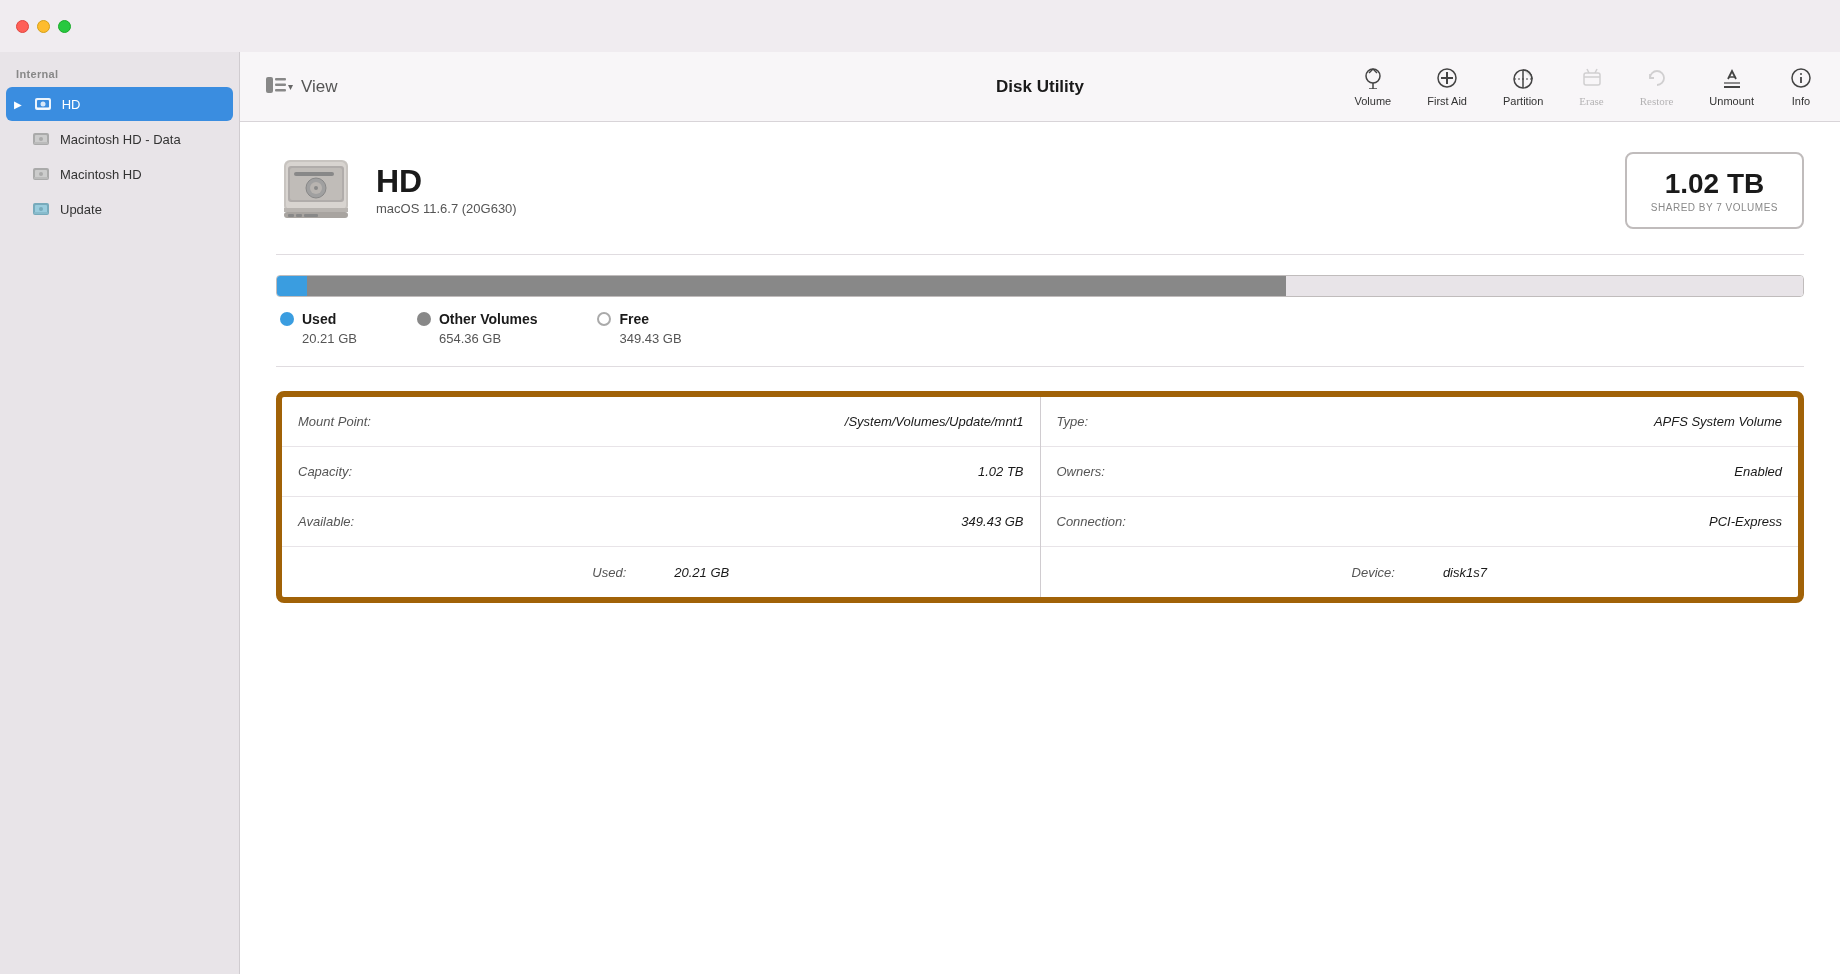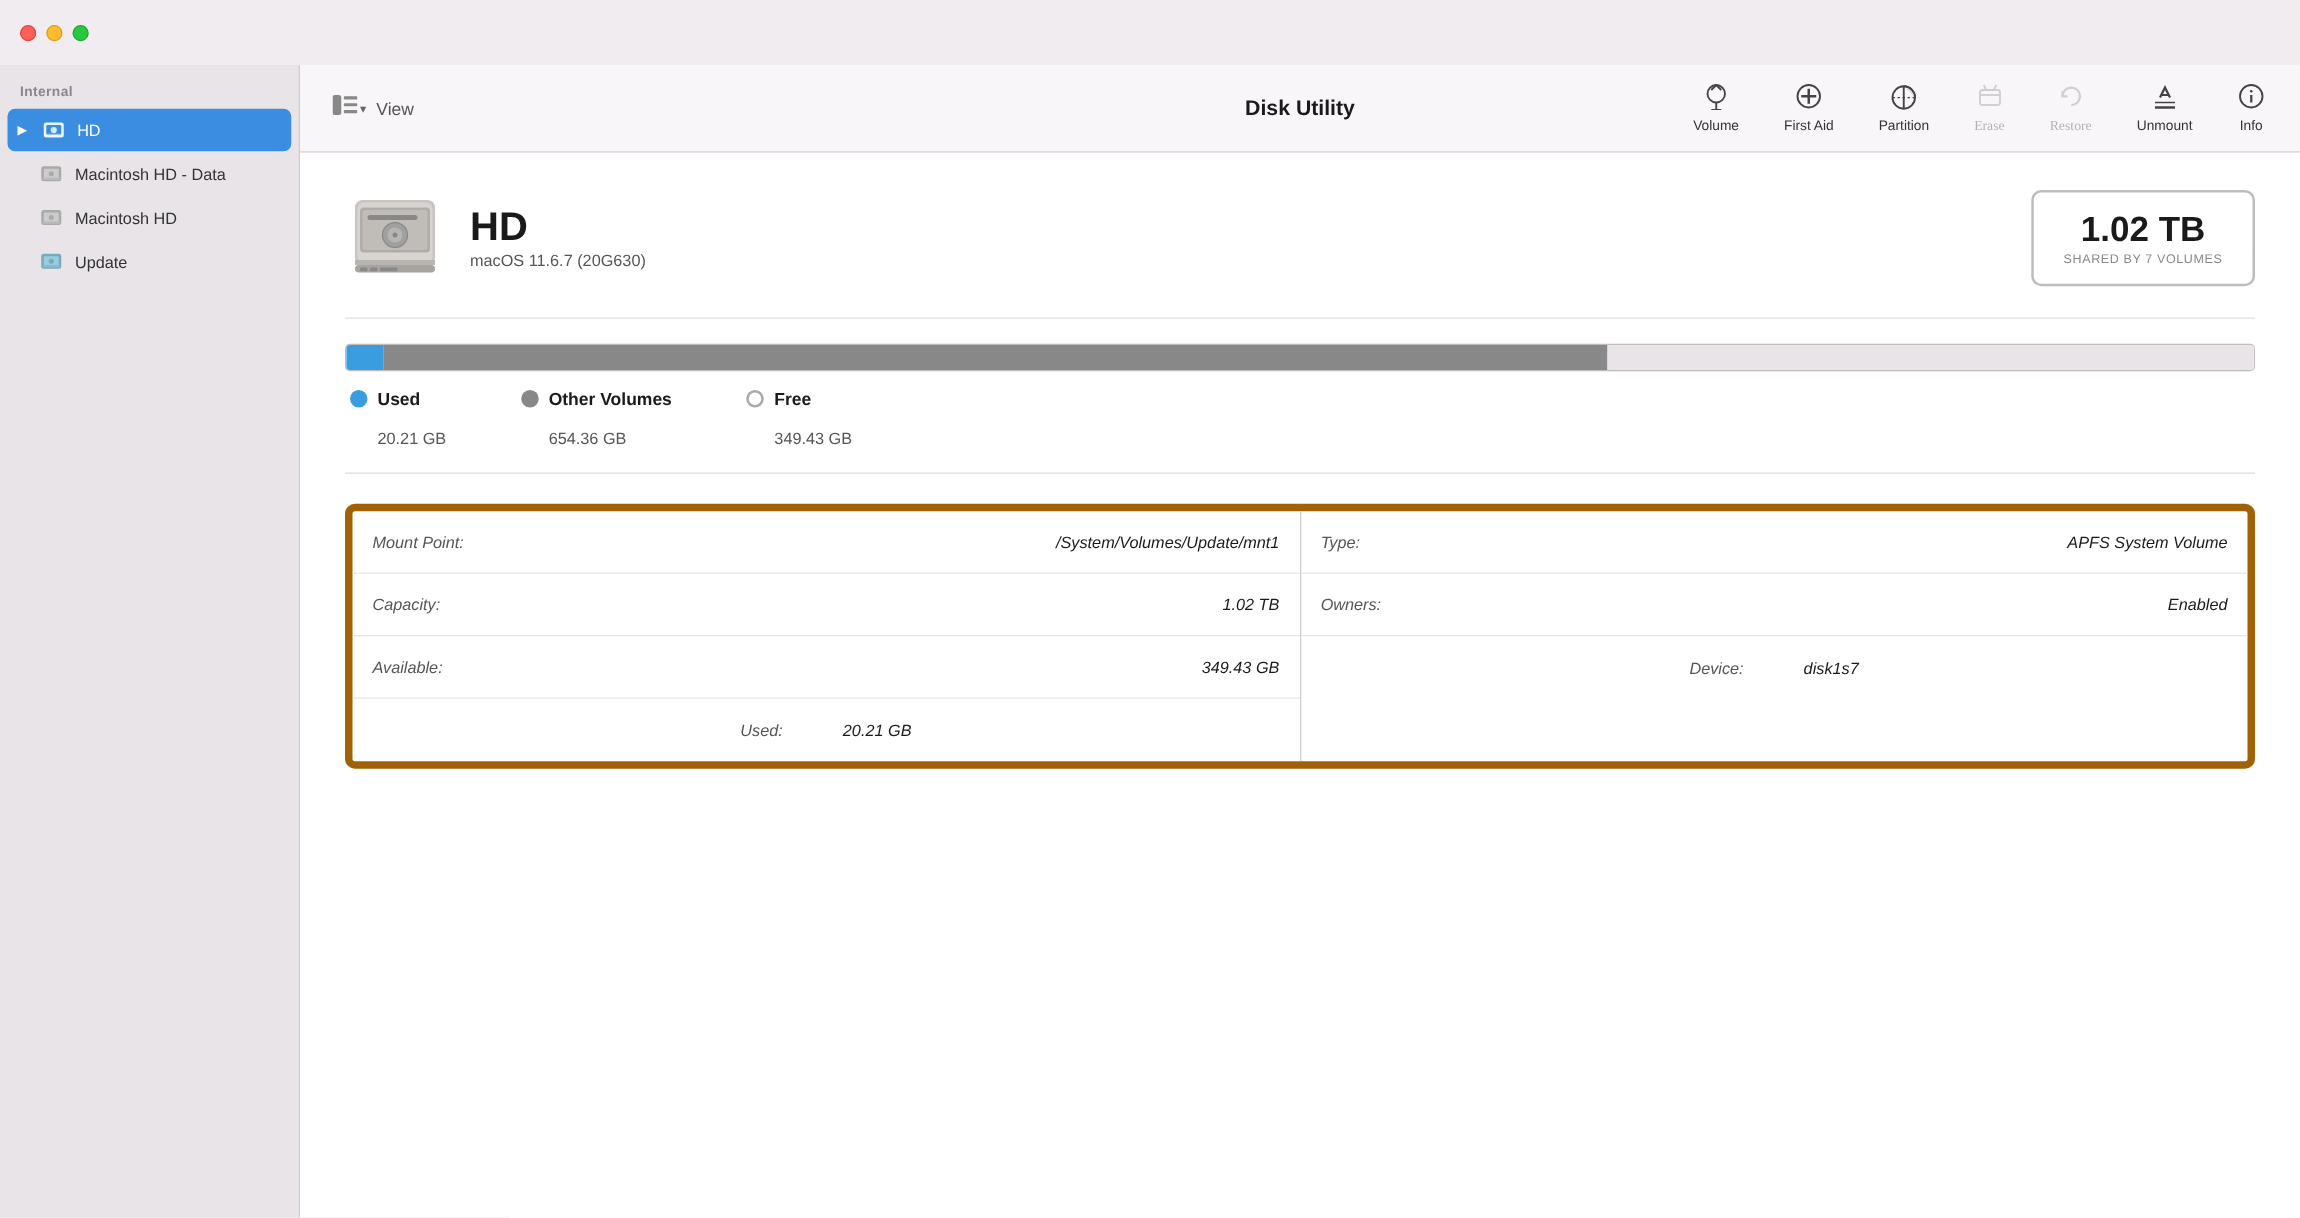--- a/index.html
+++ b/index.html
@@ -229,21 +229,21 @@
 
     .storage-legend {
       display: flex;
       gap: 60px;
       margin-top: 14px;
       padding-left: 4px;
     }
     .legend-item {
       display: flex;
       flex-direction: column;
-      gap: 16px;
+      gap: 4px;
     }
     .legend-header {
       display: flex;
       align-items: center;
       gap: 8px;
     }
     .legend-dot {
       width: 14px;
       height: 14px;
       border-radius: 50%;
@@ -382,21 +382,21 @@
         <span class="icon">
           <svg width="20" height="16" viewBox="0 0 20 16" fill="none">
             <rect x="0" y="0" width="7" height="16" rx="2" fill="#888"></rect>
             <rect x="9" y="1" width="11" height="2.5" rx="1" fill="#888"></rect>
             <rect x="9" y="6.5" width="11" height="2.5" rx="1" fill="#888"></rect>
             <rect x="9" y="12" width="11" height="2.5" rx="1" fill="#888"></rect>
           </svg>
         </span>
         <span style="font-size:10px;color:#666;">▾</span>
       </div>
-      <span class="btn-label" style="font-size:14px;color:#555;margin-left:2px;">View</span>
+      <span class="btn-label" style="font-size:17px;color:#555;margin-left:2px;">View</span>
 
       <div class="toolbar-title">
         <span>Disk Utility</span>
       </div>
 
       <div class="toolbar-actions">
 
         <div class="toolbar-btn">
           <span class="btn-icon">
             <svg width="24" height="22" viewBox="0 0 24 22" fill="none">
@@ -575,20 +575,24 @@
         <div class="info-col">
           <div class="info-row">
             <span class="info-key">Type:</span>
             <span class="info-val">APFS System Volume</span>
           </div>
           <div class="info-row">
             <span class="info-key">Owners:</span>
             <span class="info-val">Enabled</span>
           </div>
           <div class="info-row">
+            <span class="info-key">Connection:</span>
+            <span class="info-val">PCI-Express</span>
+          </div>
+          <div class="info-row">
             <span class="info-key">Device:</span>
             <span class="info-val">disk1s7</span>
           </div>
         </div>
       </div>
 
     </div>
   </div>
 </div>
 

